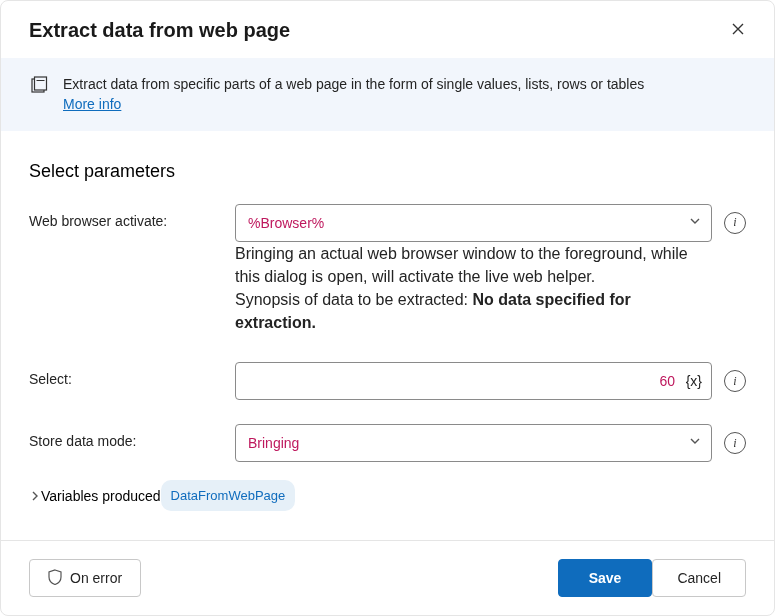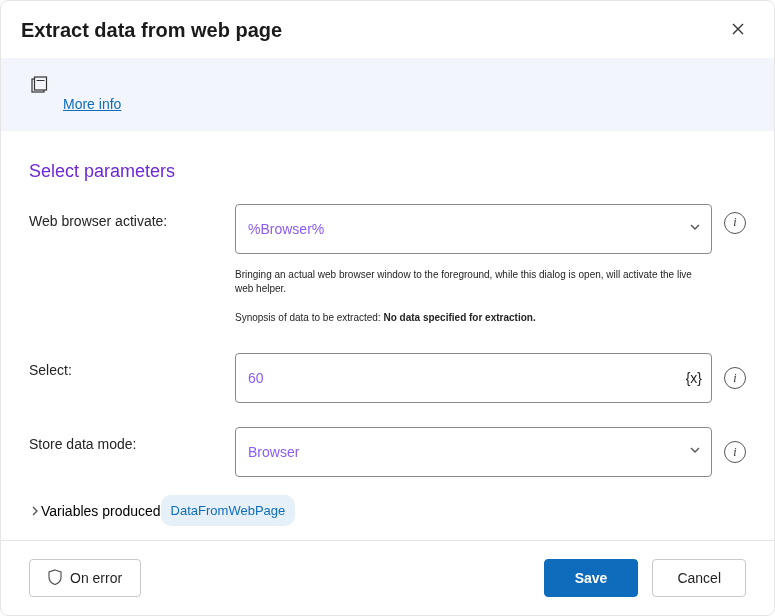--- a/index.html
+++ b/index.html
@@ -5,69 +5,69 @@
   * { box-sizing: border-box; margin: 0; padding: 0; font-family: "Segoe UI", -apple-system, BlinkMacSystemFont, sans-serif; }
   body { background: #fff; width: 775px; height: 616px; }
   .dialog {
     width: 775px; height: 616px;
     border: 1px solid #e5e5e5; border-radius: 8px;
     display: flex; flex-direction: column;
     overflow: hidden;
   }
   .header {
     display: flex; align-items: center; justify-content: space-between;
-    padding: 16px 24px 14px 20px;
+    padding: 16px 24px 14px 28px;
   }
   .header h1 { font-size: 20px; font-weight: 600; color: #1a1a1a; }
   .close-btn { background: none; border: none; cursor: pointer; padding: 4px; }
   .close-btn svg { width: 16px; height: 16px; }
   .info-banner {
     background: #f2f6fc;
     padding: 16px 28px;
     display: flex; align-items: flex-start; gap: 14px;
   }
   .info-banner .banner-icon { flex-shrink: 0; margin-top: 2px; }
   .info-banner .banner-text { font-size: 14px; color: #242424; line-height: 1.45; }
   .info-banner a { color: #0f6cbd; }
   .body {
     flex: 1; overflow: auto;
     padding: 12px 28px 20px 28px;
   }
-  .section-title { font-size: 18px; font-weight: 400; color: #6d28d9; margin: 18px 0 22px 0; }
+  .section-title { font-size: 18px; font-weight: 400; color: #000000; margin: 18px 0 22px 0; }
   .form-row { display: flex; align-items: flex-start; margin-bottom: 18px; }
   .form-label { width: 206px; flex-shrink: 0; font-size: 14px; color: #242424; padding-top: 9px; }
   .form-field { flex: 1; display: flex; align-items: center; gap: 12px; }
   .field-stack { flex:1; display:flex; flex-direction:column; }
   .input-wrap {
     position: relative; flex: 1;
   }
   .select-input, .text-input {
-    width: 100%; height: 50px;
+    width: 100%; height: 38px;
     border: 1px solid #8a8a8a; border-radius: 4px;
     padding: 0 36px 0 12px;
-    font-size: 14px; color: #8b5cf6;
+    font-size: 14px; color: #be185d;
     background: #fff;
-    display: flex; align-items: center;
+    display: flex; align-items: center; text-align: right;
   }
   .chevron {
     position: absolute; right: 10px; top: 50%; transform: translateY(-50%);
     pointer-events: none;
   }
   .var-token {
     position: absolute; right: 10px; top: 50%; transform: translateY(-50%);
     font-size: 14px; color: #242424;
   }
   .info-btn {
     width: 22px; height: 22px; border-radius: 50%;
     border: 1.2px solid #555; background: none;
     display: flex; align-items: center; justify-content: center;
     font-size: 12px; font-style: italic; cursor: pointer;
     font-family: serif; color:#333;
   }
-  .help-text { font-size: 10px; color: #242424; line-height: 1.45; margin-top: 14px; }
+  .help-text { font-size: 16px; color: #242424; line-height: 1.45; }
   .help-text .bold { font-weight: 700; }
   .vars-row {
     display:flex; align-items:center; 
     margin-top: 6px;
     font-size: 14px;
   }
   .vars-row .caret { display:inline-flex; }
   .var-chip {
     background: #e6f0f8; color: #0f6cbd;
     padding: 8px 10px; border-radius: 10px;
@@ -79,21 +79,21 @@
     display: flex; align-items: center;
   }
   .btn {
     height: 38px; padding: 16px 18px;
     border-radius: 4px; font-size: 14px;
     cursor: pointer; display:inline-flex; align-items:center; gap:8px;
     background:#fff; border:1px solid #c8c8c8; color:#242424;
   }
   .btn-primary { background:#0f6cbd; border-color:#0f6cbd; color:#fff; padding:0 30px; font-weight:600; }
   .spacer { flex:1; }
-  .footer-right { display:flex; gap:14px; }
+  .footer-right { display:flex; gap:0; }
 </style>
 </head>
 <body>
 
 <div class="dialog">
 
   <div class="header">
     <h1>Extract data from web page</h1>
     <button class="close-btn">
       <svg viewBox="0 0 16 16">
@@ -104,21 +104,21 @@
 
   <div class="info-banner">
     <span class="banner-icon">
       <svg width="20" height="20" viewBox="0 0 20 20">
           <rect x="3" y="3" width="12" height="13" fill="none" stroke="#333" stroke-width="1.2"></rect>
           <rect x="5.5" y="1" width="12" height="13" fill="#f2f6fc" stroke="#333" stroke-width="1.2"></rect>
           <line x1="7.5" y1="4.5" x2="15.5" y2="4.5" stroke="#333" stroke-width="1.2"></line>
         </svg>
     </span>
     <div class="banner-text">
-      <br>
+      <span>Extract data from specific parts of a web page in the form of single values, lists, rows or tables</span><br>
       <a href="#">More info</a>
     </div>
   </div>
 
   <div class="body">
     <div class="section-title">Select parameters</div>
 
     <div class="form-row">
       <div class="form-label">Web browser activate:</div>
       <div class="form-field">
@@ -151,21 +151,21 @@
         </div>
         <button class="info-btn">i</button>
       </div>
     </div>
 
     <div class="form-row" style="margin-top:24px;">
       <div class="form-label">Store data mode:</div>
       <div class="form-field">
         <div class="input-wrap">
           <div class="select-input">
-              <span>Browser</span>
+              <span>Bringing</span>
             </div>
           <span class="chevron">
             <svg width="14" height="14" viewBox="0 0 14 14">
                 <path d="M3 5 L7 9 L11 5" fill="none" stroke="#555" stroke-width="1.4"></path>
               </svg>
           </span>
         </div>
         <button class="info-btn">i</button>
       </div>
     </div>

